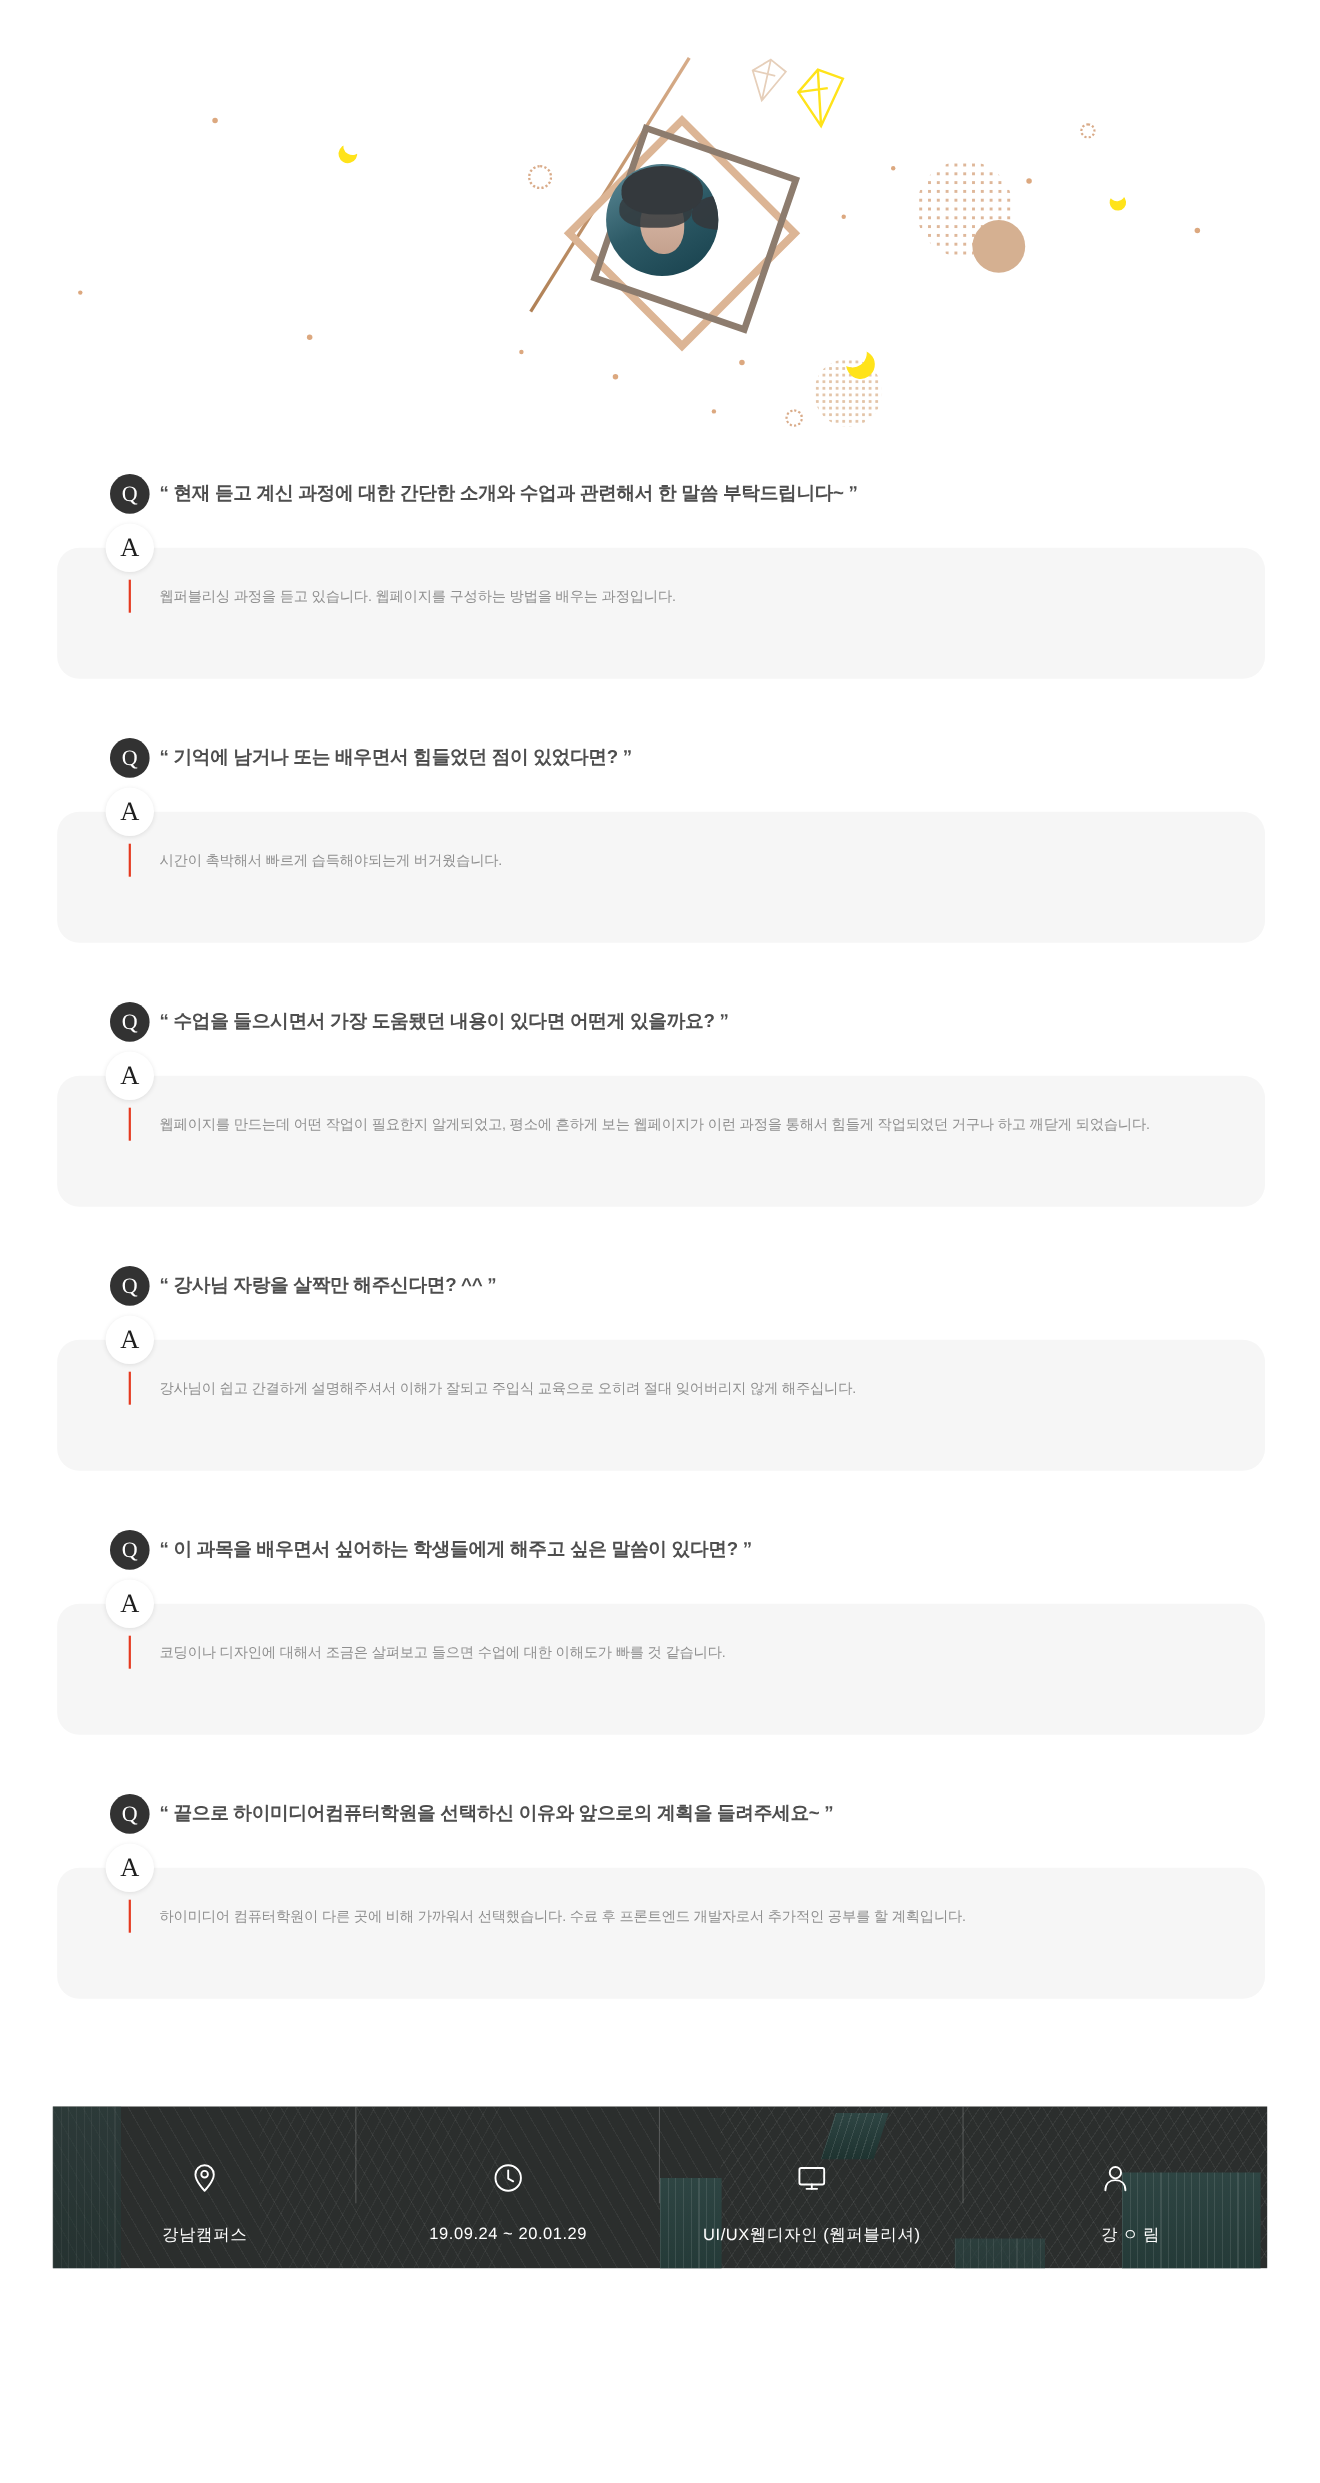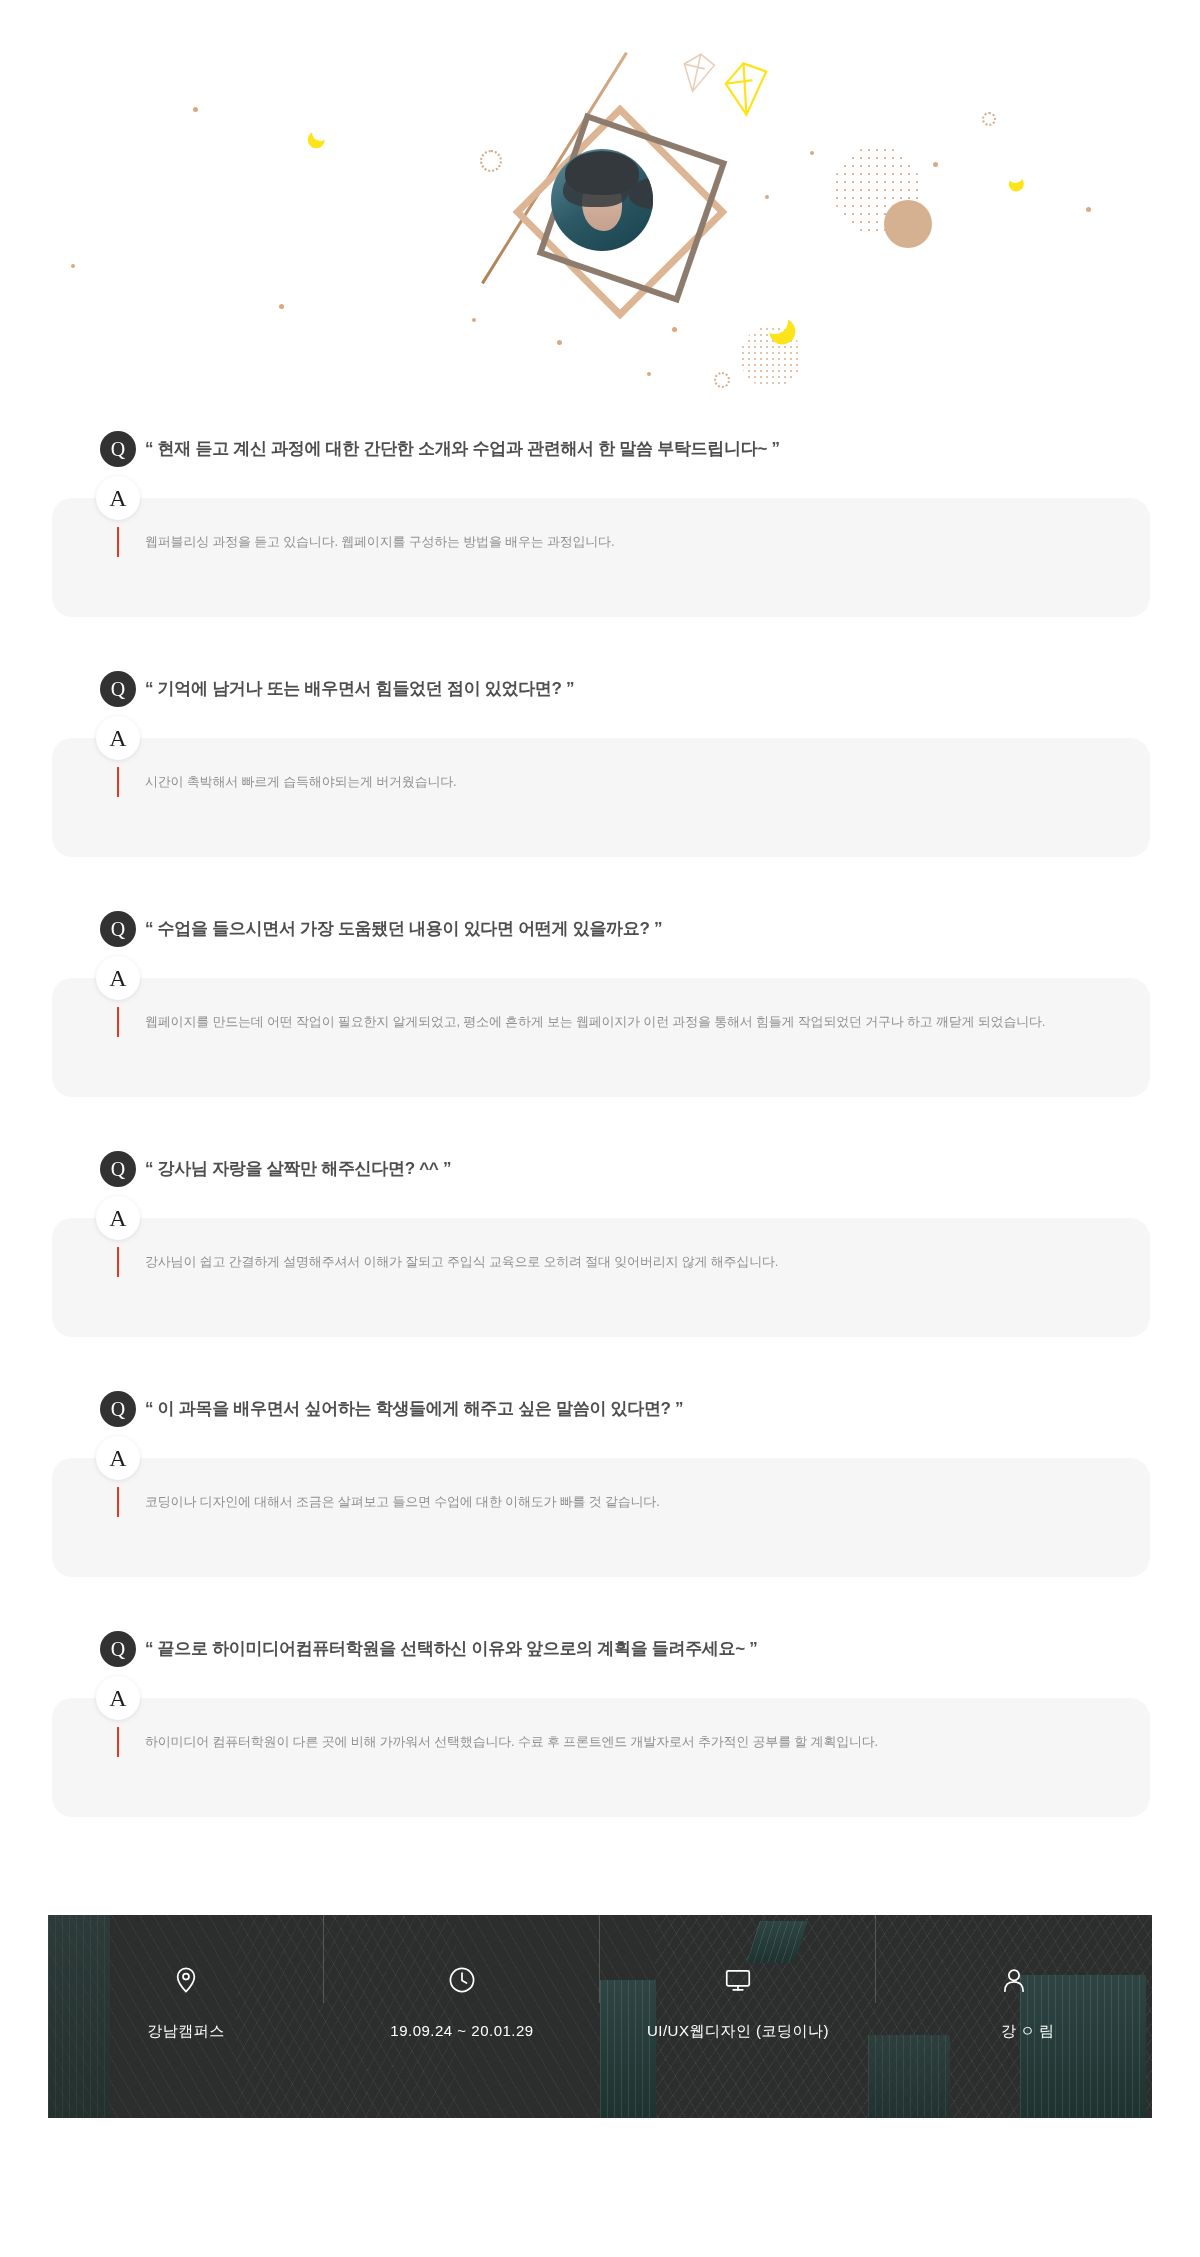--- a/index.html
+++ b/index.html
@@ -93,21 +93,21 @@
     position:absolute; left:65px; top:96px; width:2px; height:30px;
     background:var(--accent-red,#e5391f); z-index:1;
   }
   .a-text {
     position:absolute; left:93px; top:96px; line-height:30px;
     font-size:13px; color:#8f8f8f; letter-spacing:-0.2px; white-space:nowrap;
   }
 
   
   #footer {
-    position:absolute; left:48px; top:1915px; width:1104px; height:203px;
+    position:absolute; left:48px; top:1915px; width:1104px; height:147px;
     background:var(--footer-bg,#2b2e2d); overflow:hidden; display:flex;text-align:right;
   }
   #footer .bg-layer { position:absolute; z-index:0; }
   .lines-a { inset:0; background:repeating-linear-gradient(60deg, rgba(255,255,255,0.05) 0 1px, transparent 1px 12px); }
   .lines-b { left:55%; top:0; width:45%; height:100%; background:repeating-linear-gradient(-55deg, rgba(255,255,255,0.06) 0 1px, transparent 1px 9px); }
   .lines-c { left:17%; top:0; width:20%; height:100%; background:repeating-linear-gradient(-62deg, rgba(255,255,255,0.045) 0 1px, transparent 1px 10px); }
   .teal {
     background:
       repeating-linear-gradient(90deg, rgba(255,255,255,0.10) 0 1px, transparent 1px 7px),
       linear-gradient(180deg,#2e4543,#1e3330);
@@ -282,21 +282,21 @@
 
   <div class="footer-col">
     <span class="col-divider"></span>
 
     <svg class="footer-icon" viewBox="0 0 28 28">
       <rect x="3.5" y="5.5" width="21" height="14" rx="1.5"></rect>
       <path d="M14 19.5 L14 23.2"></path>
       <path d="M9.5 23.2 L18.5 23.2"></path>
     </svg>
 
-    <div class="footer-label">UI/UX웹디자인 (코딩이나)</div>
+    <div class="footer-label">UI/UX웹디자인 (웹퍼블리셔)</div>
   </div>
 
   <div class="footer-col spaced">
 
     <svg class="footer-icon" viewBox="0 0 28 28">
       <circle cx="14" cy="9.5" r="4.8"></circle>
       <path d="M5.5 24.5 C5.5 18.5 9.2 15.8 14 15.8 C18.8 15.8 22.5 18.5 22.5 24.5"></path>
     </svg>
     <div class="footer-label">강ㅇ림</div>
   </div>

